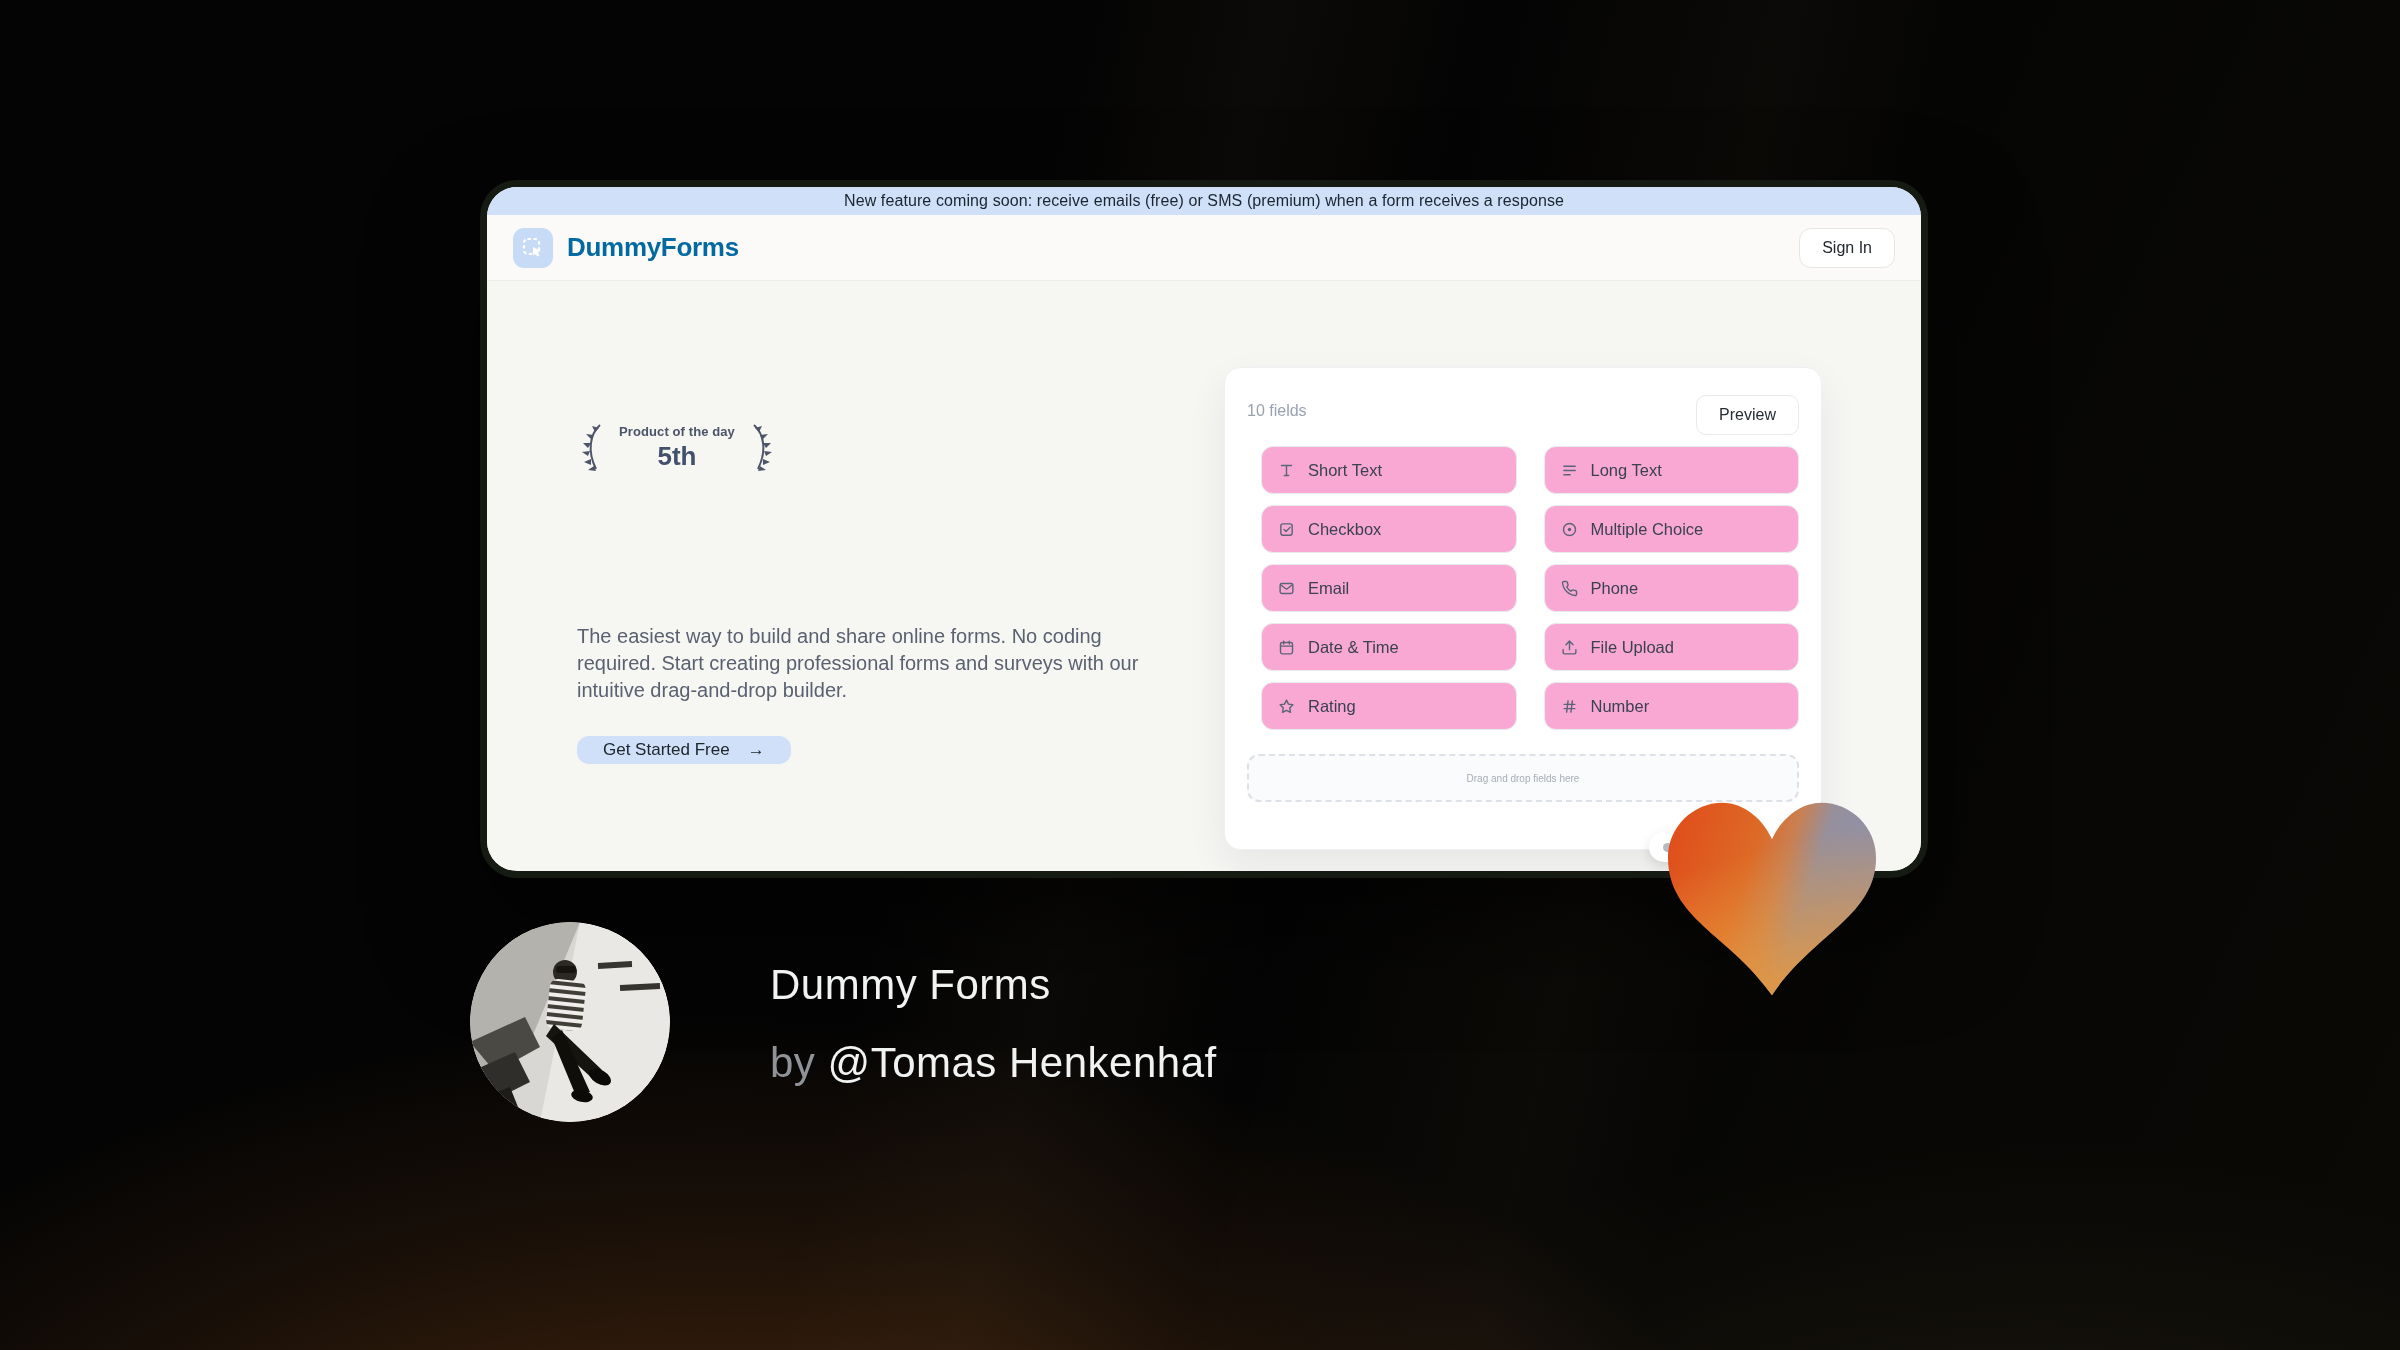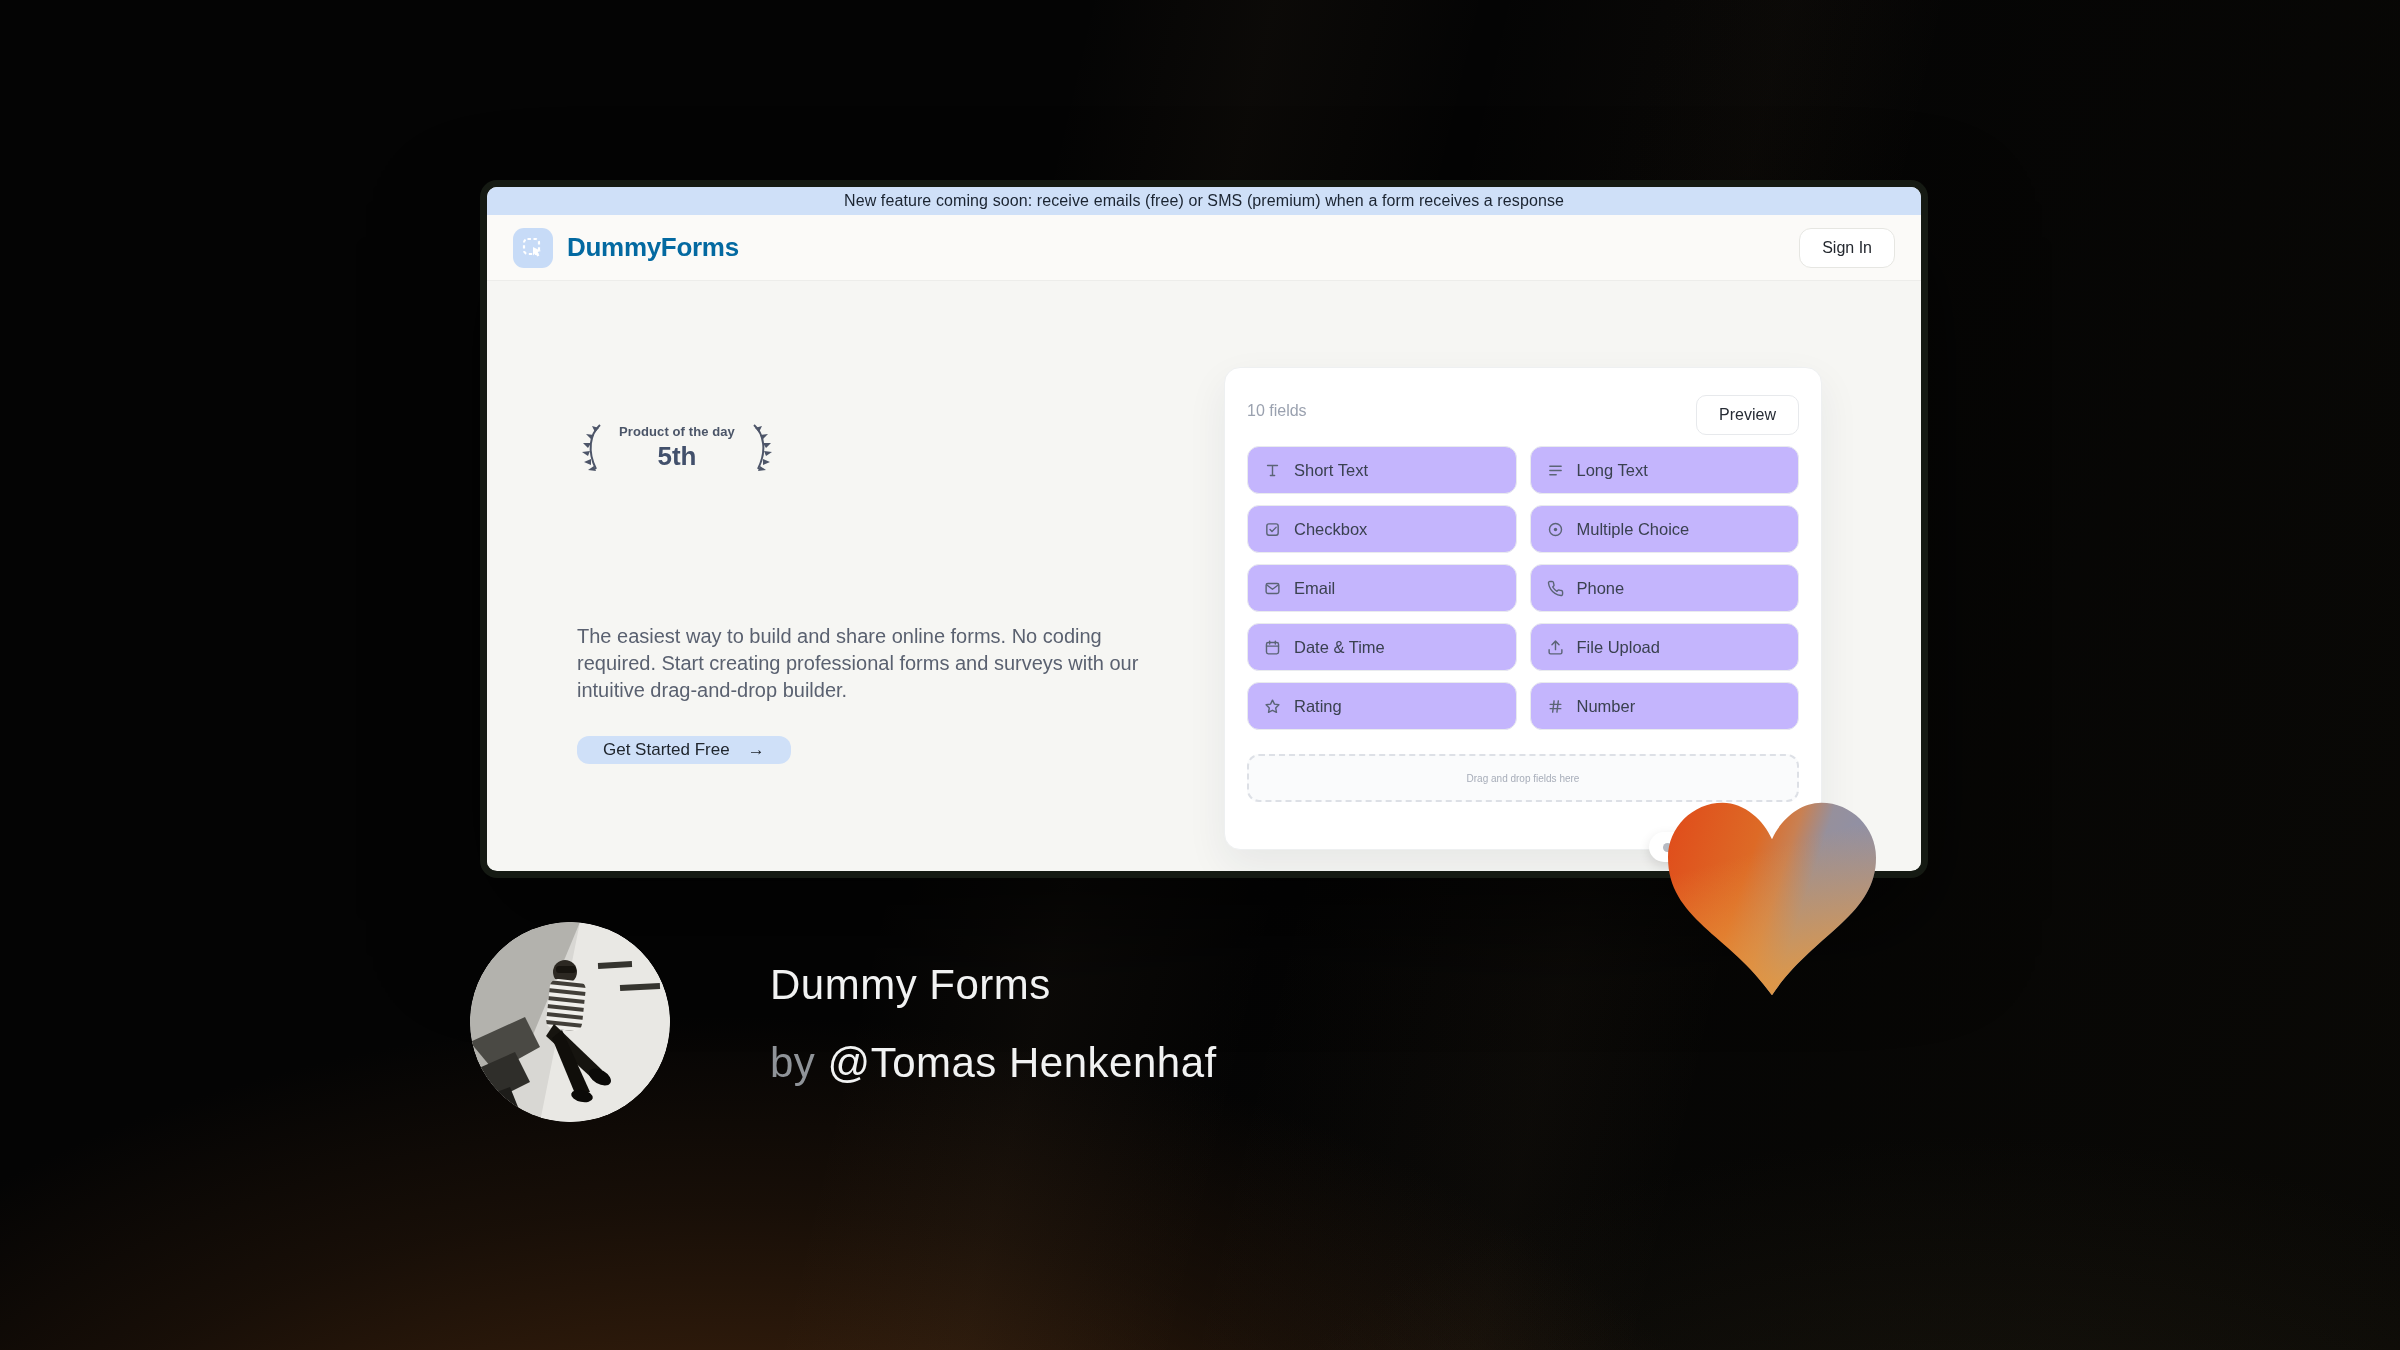--- a/index.html
+++ b/index.html
@@ -11,21 +11,21 @@
       radial-gradient(1500px 950px at 30% 128%, rgba(122,66,22,.80), rgba(60,34,14,.35) 55%, transparent 75%),
       radial-gradient(1300px 850px at 82% 125%, rgba(70,58,34,.40), transparent 65%),
       linear-gradient(115deg, #040404 55%, #0a0906 100%),
       #040404;
   }
   #stage::after { content:""; position:absolute; inset:0; pointer-events:none;
       background:linear-gradient(103deg, transparent 40%, rgba(220,170,110,.035) 47%, transparent 55%, rgba(220,170,110,.03) 66%, transparent 72%); }
 
   
   .frame { position:absolute; left:487px; top:187px; width:1434px; height:684px;
-      border-radius:10px; overflow:hidden; background:#f6f6f3;
+      border-radius:30px; overflow:hidden; background:#f6f6f3;
       box-shadow:0 0 0 7px rgba(22,27,20,.95), 0 50px 110px rgba(0,0,0,.65); z-index:2; }
 
   .banner { height:28px; background:#cfe0f8; display:flex; align-items:center; justify-content:center; }
   .banner span { font-size:16px; color:#1b2431; letter-spacing:.1px; }
 
   .site-header { height:66px; background:#fbfaf8; border-bottom:1px solid #ededea;
       display:flex; align-items:center; padding:0 26px; }
   .logo-tile { width:40px; height:40px; border-radius:11px; background:#c7dbf7;
       display:flex; align-items:center; justify-content:center; margin-right:14px; }
   .brand { font-size:26px; font-weight:bold; color:#0369a1; letter-spacing:-.3px; }
@@ -52,22 +52,22 @@
 
   
   .fcard { position:absolute; left:737px; top:86px; width:598px; height:483px;
       background:#fff; border:1px solid #eef0f1; border-radius:16px;
       box-shadow:0 16px 40px rgba(30,40,70,.07); padding:26px 22px; }
   .fcard-title { font-size:24px; font-weight:bold; color:#181c23; }
   .fcard-sub { font-size:16px; color:#9aa1af; margin-top:8px; }
   .preview { position:absolute; right:22px; top:27px; background:#fff; border:1px solid #e7e9ec;
       border-radius:10px; padding:10px 22px; font-size:16px; color:#272c35; font-family:inherit; cursor:pointer; }
   .fgrid { margin-top:26px; display:grid; grid-template-columns:1fr 1fr; gap:11px 13px; }
-  .field { height:48px; background:#c4b5fd; border:1px solid #e9ebee; border-radius:12px;
-      display:flex; align-items:center; padding:0 16px; gap:13px; cursor:grab; }
+  .field { height:48px; background:#f9a8d4; border:1px solid #e9ebee; border-radius:12px;
+      display:flex; align-items:center; padding:0 16px; gap:13px; cursor:grab;margin-left:14px; }
   .field svg { flex:0 0 auto; }
   .field span { font-size:16.5px; color:#3a4150; font-weight:500; }
   .dropzone { margin-top:24px; height:48px; border:2px dashed #dde0e6; border-radius:12px;
       background:#fafbfc; display:flex; align-items:center; justify-content:center; }
   .dropzone span { font-size:10px; color:#a7adb9; }
 
   .pill { position:absolute; left:1162px; top:551px; z-index:5; width:130px; height:30px;
       background:#fff; border-radius:999px; box-shadow:0 4px 12px rgba(0,0,0,.12);
       display:flex; align-items:center; padding:0 14px; gap:9px; }
   .pill .dot { width:9px; height:9px; border-radius:50%; background:#b6bac2; }

